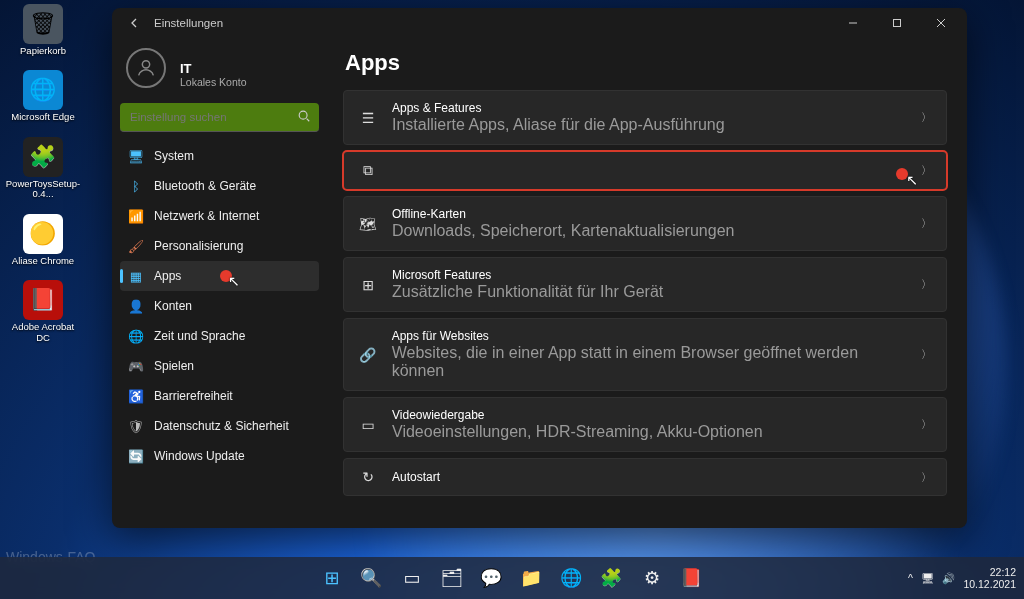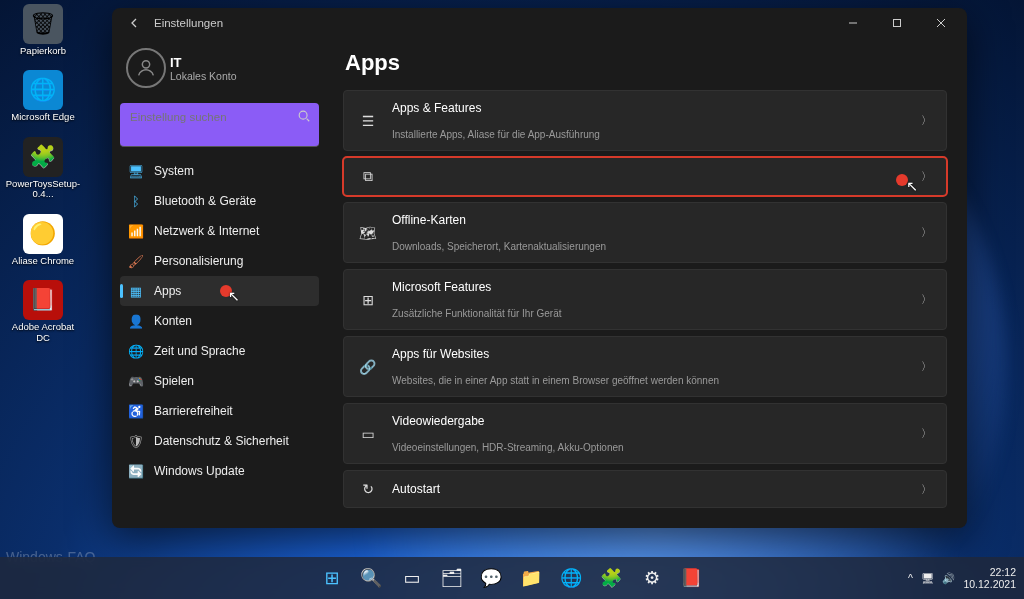--- a/index.html
+++ b/index.html
@@ -19,40 +19,40 @@
   
   .win { position:absolute; top:8px; left:112px; width:855px; height:520px; background:#1b1b1b; border-radius:8px; box-shadow:0 10px 40px rgba(0,0,0,.6); z-index:5; color:#ddd; overflow:hidden;}
   .titlebar{ height:30px; display:flex; align-items:center; padding:0 4px 0 12px;}
   .titlebar .back{ width:22px;height:22px;display:flex;align-items:center;justify-content:center;color:#ccc;font-size:12px;cursor:pointer;}
   .titlebar .ttl{ font-size:11.5px; color:#ccc; margin-left:8px;}
   .titlebar .spacer{flex:1}
   .wbtn{width:44px;height:30px;display:flex;align-items:center;justify-content:center;color:#ccc;font-size:10px;cursor:pointer}
   .body{display:flex;height:calc(100% - 30px);}
   
   .side{width:215px;padding:6px 8px 10px 8px;display:flex;flex-direction:column;gap:3px;}
-  .user{display:flex;align-items:center;gap:4px;padding:4px 6px 10px 6px}
+  .user{display:flex;align-items:flex-end;gap:14px;padding:4px 6px 10px 6px}
   .avatar{width:40px;height:40px;border-radius:50%;border:2px solid #777;display:flex;align-items:center;justify-content:center;color:#999}
   .user .nm{font-size:13px;font-weight:600;color:#fff}
   .user .sub{font-size:10.5px;color:#aaa}
   .search{position:relative;margin:2px 0 6px 0}
-  .search input{width:100%;background:#8b5cf6;border:none;border-bottom:1px solid #555;color:#ddd;font-size:11.5px;padding:8px 30px 23px 10px;border-radius:4px;outline:none}
+  .search input{width:100%;background:#4d7c0f;border:none;border-bottom:1px solid #555;color:#ddd;font-size:11.5px;padding:8px 30px 8px 10px;border-radius:4px;outline:none}
   .search .mag{position:absolute;right:8px;top:6px;color:#ccc;font-size:12px}
   .navitem{display:flex;align-items:center;gap:10px;padding:7px 8px;border-radius:4px;font-size:12px;color:#eee;cursor:pointer;position:relative}
   .navitem.active{background:#2d2d2d}
   .navitem.active::before{content:"";position:absolute;left:0;top:8px;bottom:8px;width:3px;background:#4cc2ff;border-radius:2px}
   .navitem .nico{width:16px;height:16px;display:flex;align-items:center;justify-content:center;font-size:13px}
   .reddot{position:absolute;width:12px;height:12px;background:#e53a2c;border-radius:50%;}
   .cursor{position:absolute;font-size:14px;color:#fff;text-shadow:0 0 2px #000;pointer-events:none}
   
   .main{flex:1;padding:8px 20px 16px 16px;overflow:auto}
   .main h1{font-size:22px;font-weight:600;color:#fff;margin:4px 0 14px 2px}
   .card{background:#272727;border:1px solid #323232;border-radius:4px;padding:10px 14px;display:flex;align-items:center;gap:14px;margin-bottom:6px;cursor:pointer;position:relative}
   .card .cico{width:20px;text-align:center;color:#ddd;font-size:14px}
   .card .txt .t{font-size:12px;color:#fff}
-  .card .txt .d{font-size:10px;color:#9a9a9a;margin-top:14px}
+  .card .txt .d{font-size:16px;color:#9a9a9a;margin-top:1px}
   .card .chev{margin-left:auto;color:#bbb;font-size:11px}
   .card.hl{outline:2px solid #d63a2a;outline-offset:-1px}
   
   .taskbar{position:absolute;left:0;right:0;bottom:0;height:42px;background:rgba(30,40,60,.85);backdrop-filter:blur(6px);display:flex;align-items:center;z-index:10}
   .tb-center{position:absolute;left:50%;transform:translateX(-50%);display:flex;gap:4px}
   .tbi{width:36px;height:36px;border-radius:4px;display:flex;align-items:center;justify-content:center;cursor:pointer;font-size:18px;color:#eee}
   .tb-right{position:absolute;right:8px;display:flex;align-items:center;gap:8px;color:#eee;font-size:10.5px}
   .tb-right .clock{text-align:right;line-height:1.15}
   svg{display:block}
 </style>

